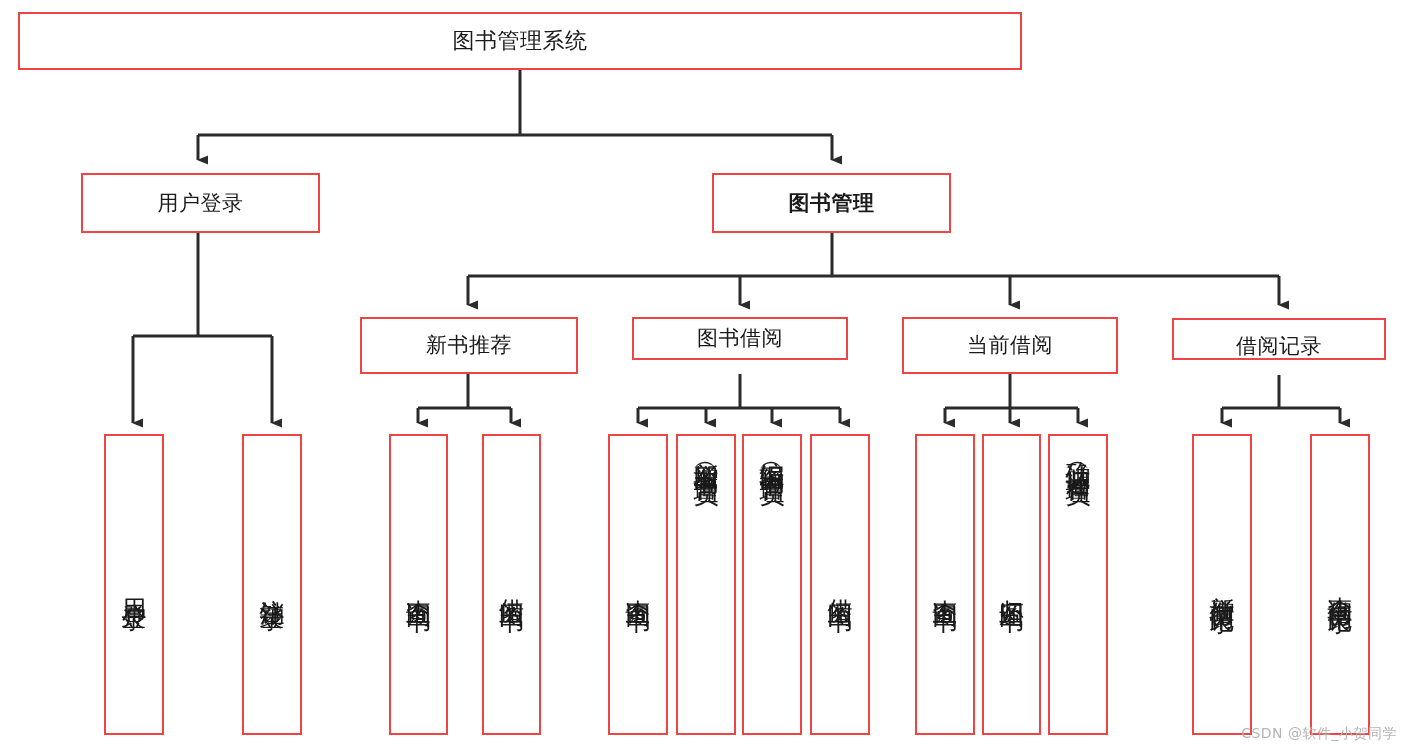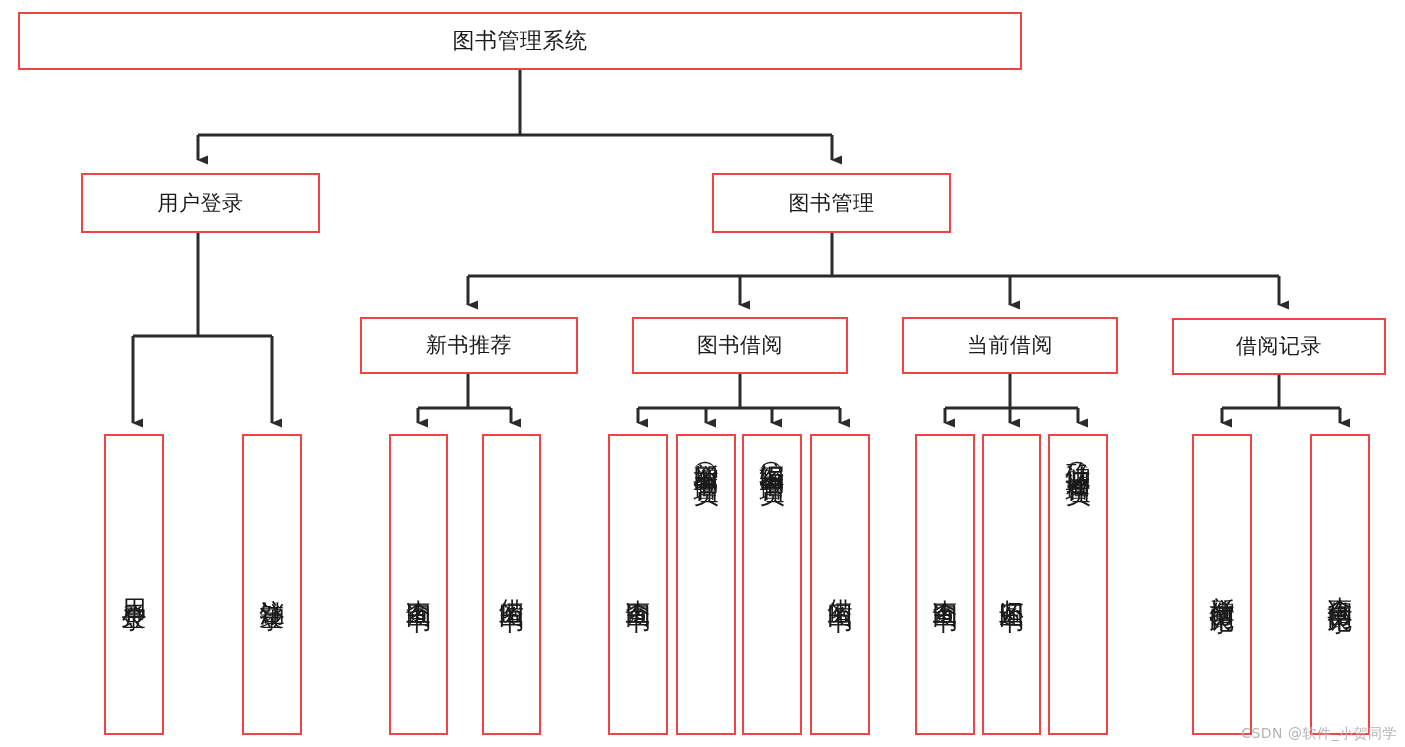--- a/index.html
+++ b/index.html
@@ -127,34 +127,34 @@
     </g>
   </svg>
 
   <div class="node h root" style="left:18px;top:12px;width:1004px;height:58px;">
     <span class="lbl">图书管理系统</span>
   </div>
 
   <div class="node h" style="left:81px;top:173px;width:239px;height:60px;">
     <span class="lbl">用户登录</span>
   </div>
-  <div class="node h" style="left:712px;top:173px;width:239px;height:60px;">
+  <div class="node h" style="left:712px;top:173px;width:239px;height:60px;font-weight:bold;">
     <span class="lbl">图书管理</span>
   </div>
 
   <div class="node h" style="left:360px;top:317px;width:218px;height:57px;">
     <span class="lbl">新书推荐</span>
   </div>
-  <div class="node h" style="left:632px;top:317px;width:216px;height:57px;">
+  <div class="node h" style="left:632px;top:317px;width:216px;height:43px;">
     <span class="lbl">图书借阅</span>
   </div>
   <div class="node h" style="left:902px;top:317px;width:216px;height:57px;">
     <span class="lbl">当前借阅</span>
   </div>
-  <div class="node h" style="left:1172px;top:318px;width:214px;height:57px;">
+  <div class="node h" style="left:1172px;top:318px;width:214px;height:42px;align-items:flex-end;">
     <span class="lbl">借阅记录</span>
   </div>
 
   <div class="node v center" style="left:104px;top:434px;width:60px;height:301px;">
     <span class="lbl">用户登录</span>
   </div>
   <div class="node v center" style="left:242px;top:434px;width:60px;height:301px;">
     <span class="lbl">注销登录</span>
   </div>
 

